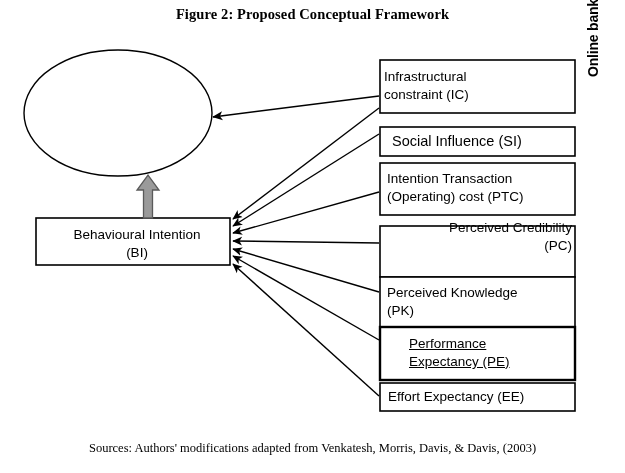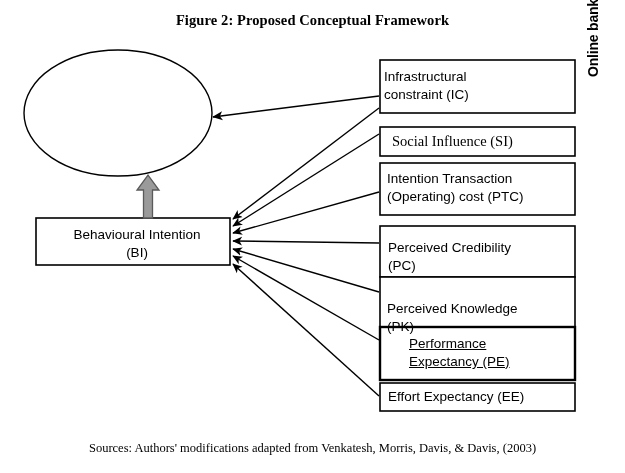--- a/index.html
+++ b/index.html
@@ -13,21 +13,21 @@
     height: 473px;
     background: #ffffff;
     overflow: hidden;
     font-family: "Liberation Sans", sans-serif;
   }
 
   
   #figure-title {
     position: absolute;
     left: 0;
-    top: 12px;
+    top: 6px;
     width: 625px;
     text-align: center;
     font-family: "Liberation Serif", serif;
     font-weight: bold;
     font-size: 14.5px;
     color: #000;
     letter-spacing: 0.1px;
   }
 
   
@@ -54,21 +54,21 @@
 
   
   .box-text {
     position: absolute;
     color: #000;
     font-size: 13.5px;
     line-height: 18px;
     white-space: pre-line;
   }
   .box-text.serif {
-    font-family: Liberation Serif, serif;
+    font-family: Liberation Sans, sans-serif;
     font-size: 14.5px;
   }
 
   
   #side-label {
     position: absolute;
     left: 582px;
     top: 55px;
     width: 330px;
     height: 22px;
@@ -152,24 +152,24 @@
 (BI)</div>
 
   <div class="box-text" style="left:384px; top:68px; width:182px;">Infrastructural
 constraint (IC)</div>
 
   <div class="box-text serif" style="left:392px; top:132px; width:178px;">Social Influence (SI)</div>
 
   <div class="box-text" style="left:387px; top:170px; width:186px;">Intention Transaction
 (Operating) cost (PTC)</div>
 
-  <div class="box-text" style="left:388px; top:239px; width:184px;">Perceived Credibility
+  <div class="box-text" style="left:388px; top:219px; width:184px;text-align:right;">Perceived Credibility
 (PC)</div>
 
-  <div class="box-text" style="left:387px; top:300px; width:186px;">Perceived Knowledge
+  <div class="box-text" style="left:387px; top:284px; width:186px;">Perceived Knowledge
 (PK)</div>
 
   <div class="box-text" style="left:409px; top:335px; width:184px;text-decoration:underline;">Performance
 Expectancy (PE)</div>
 
   <div class="box-text" style="left:388px; top:388px; width:184px;">Effort Expectancy (EE)</div>
 
   <div id="side-label">Online banking customers' constraints</div>
 
   <div id="source-note">Sources: Authors' modifications adapted from Venkatesh, Morris, Davis, &amp; Davis, (2003)</div>

